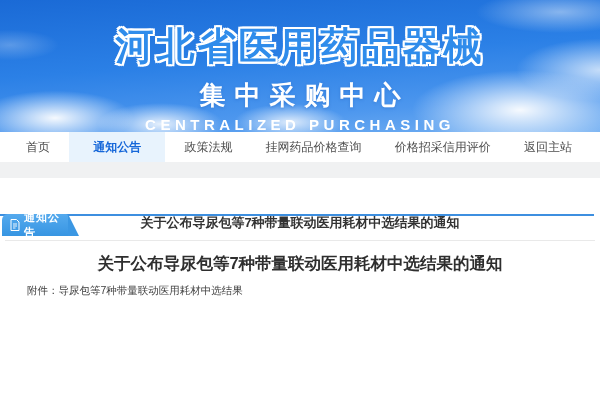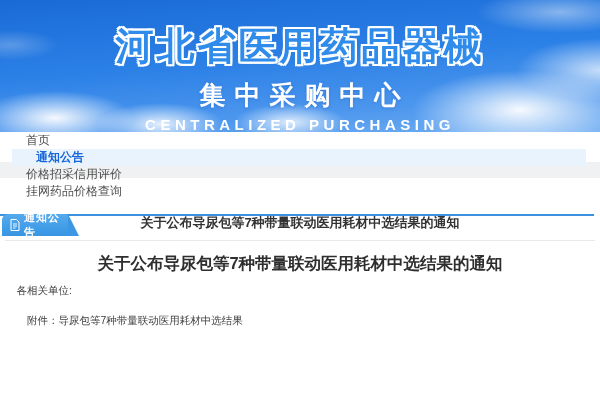--- a/index.html
+++ b/index.html
@@ -56,21 +56,20 @@
   
   .navbar {
     height: 30px;
     background: #ffffff;
     display: flex;
     align-items: stretch;
     justify-content: space-between;
     padding: 0 14px 0 12px;
     font-size: 12px;
     color: #4d4d4d;
-    flex-direction: column;
   }
   .nav-item {
     display: flex;
     align-items: center;
     padding: 0 14px;
     cursor: pointer;
     white-space: nowrap;
     text-decoration: none;
     color: inherit;
   }
@@ -147,22 +146,24 @@
 
 <div class="banner">
   <div class="banner-title">河北省医用药品器械</div>
   <div class="banner-sub">集中采购中心</div>
   <div class="banner-en">CENTRALIZED PURCHASING</div>
 </div>
 
 <div class="navbar">
   <a class="nav-item">首页</a>
   <a class="nav-item active">通知公告</a>
+  <a class="nav-item">政策法规</a>
+  <a class="nav-item">挂网药品价格查询</a>
   <a class="nav-item">价格招采信用评价</a>
-  <a class="nav-item">挂网药品价格查询</a>
+  <a class="nav-item">返回主站</a>
 </div>
 
 <div class="grayband"></div>
 
 <div class="content">
   <div class="blue-line"></div>
   <div class="tab">
     <span class="icon">
       <svg width="10" height="12" viewBox="0 0 10 12">
         <path d="M1 0.5h5.5L9 3v8.5H1z" fill="none" stroke="#ffffff" stroke-width="1"></path>
@@ -171,16 +172,15 @@
     </span>
     <span>通知公告</span>
   </div>
   <div class="tab-slant"></div>
 
   <h2 class="art-title">关于公布导尿包等7种带量联动医用耗材中选结果的通知</h2>
   <hr class="divider">
   <h1 class="body-title">关于公布导尿包等7种带量联动医用耗材中选结果的通知</h1>
 
   <div class="art-body">
-    <p class="salutation">各相关单位:</p>
     <p class="attachment">附件：导尿包等7种带量联动医用耗材中选结果</p>
   </div>
 </div>
 
 </body></html>

